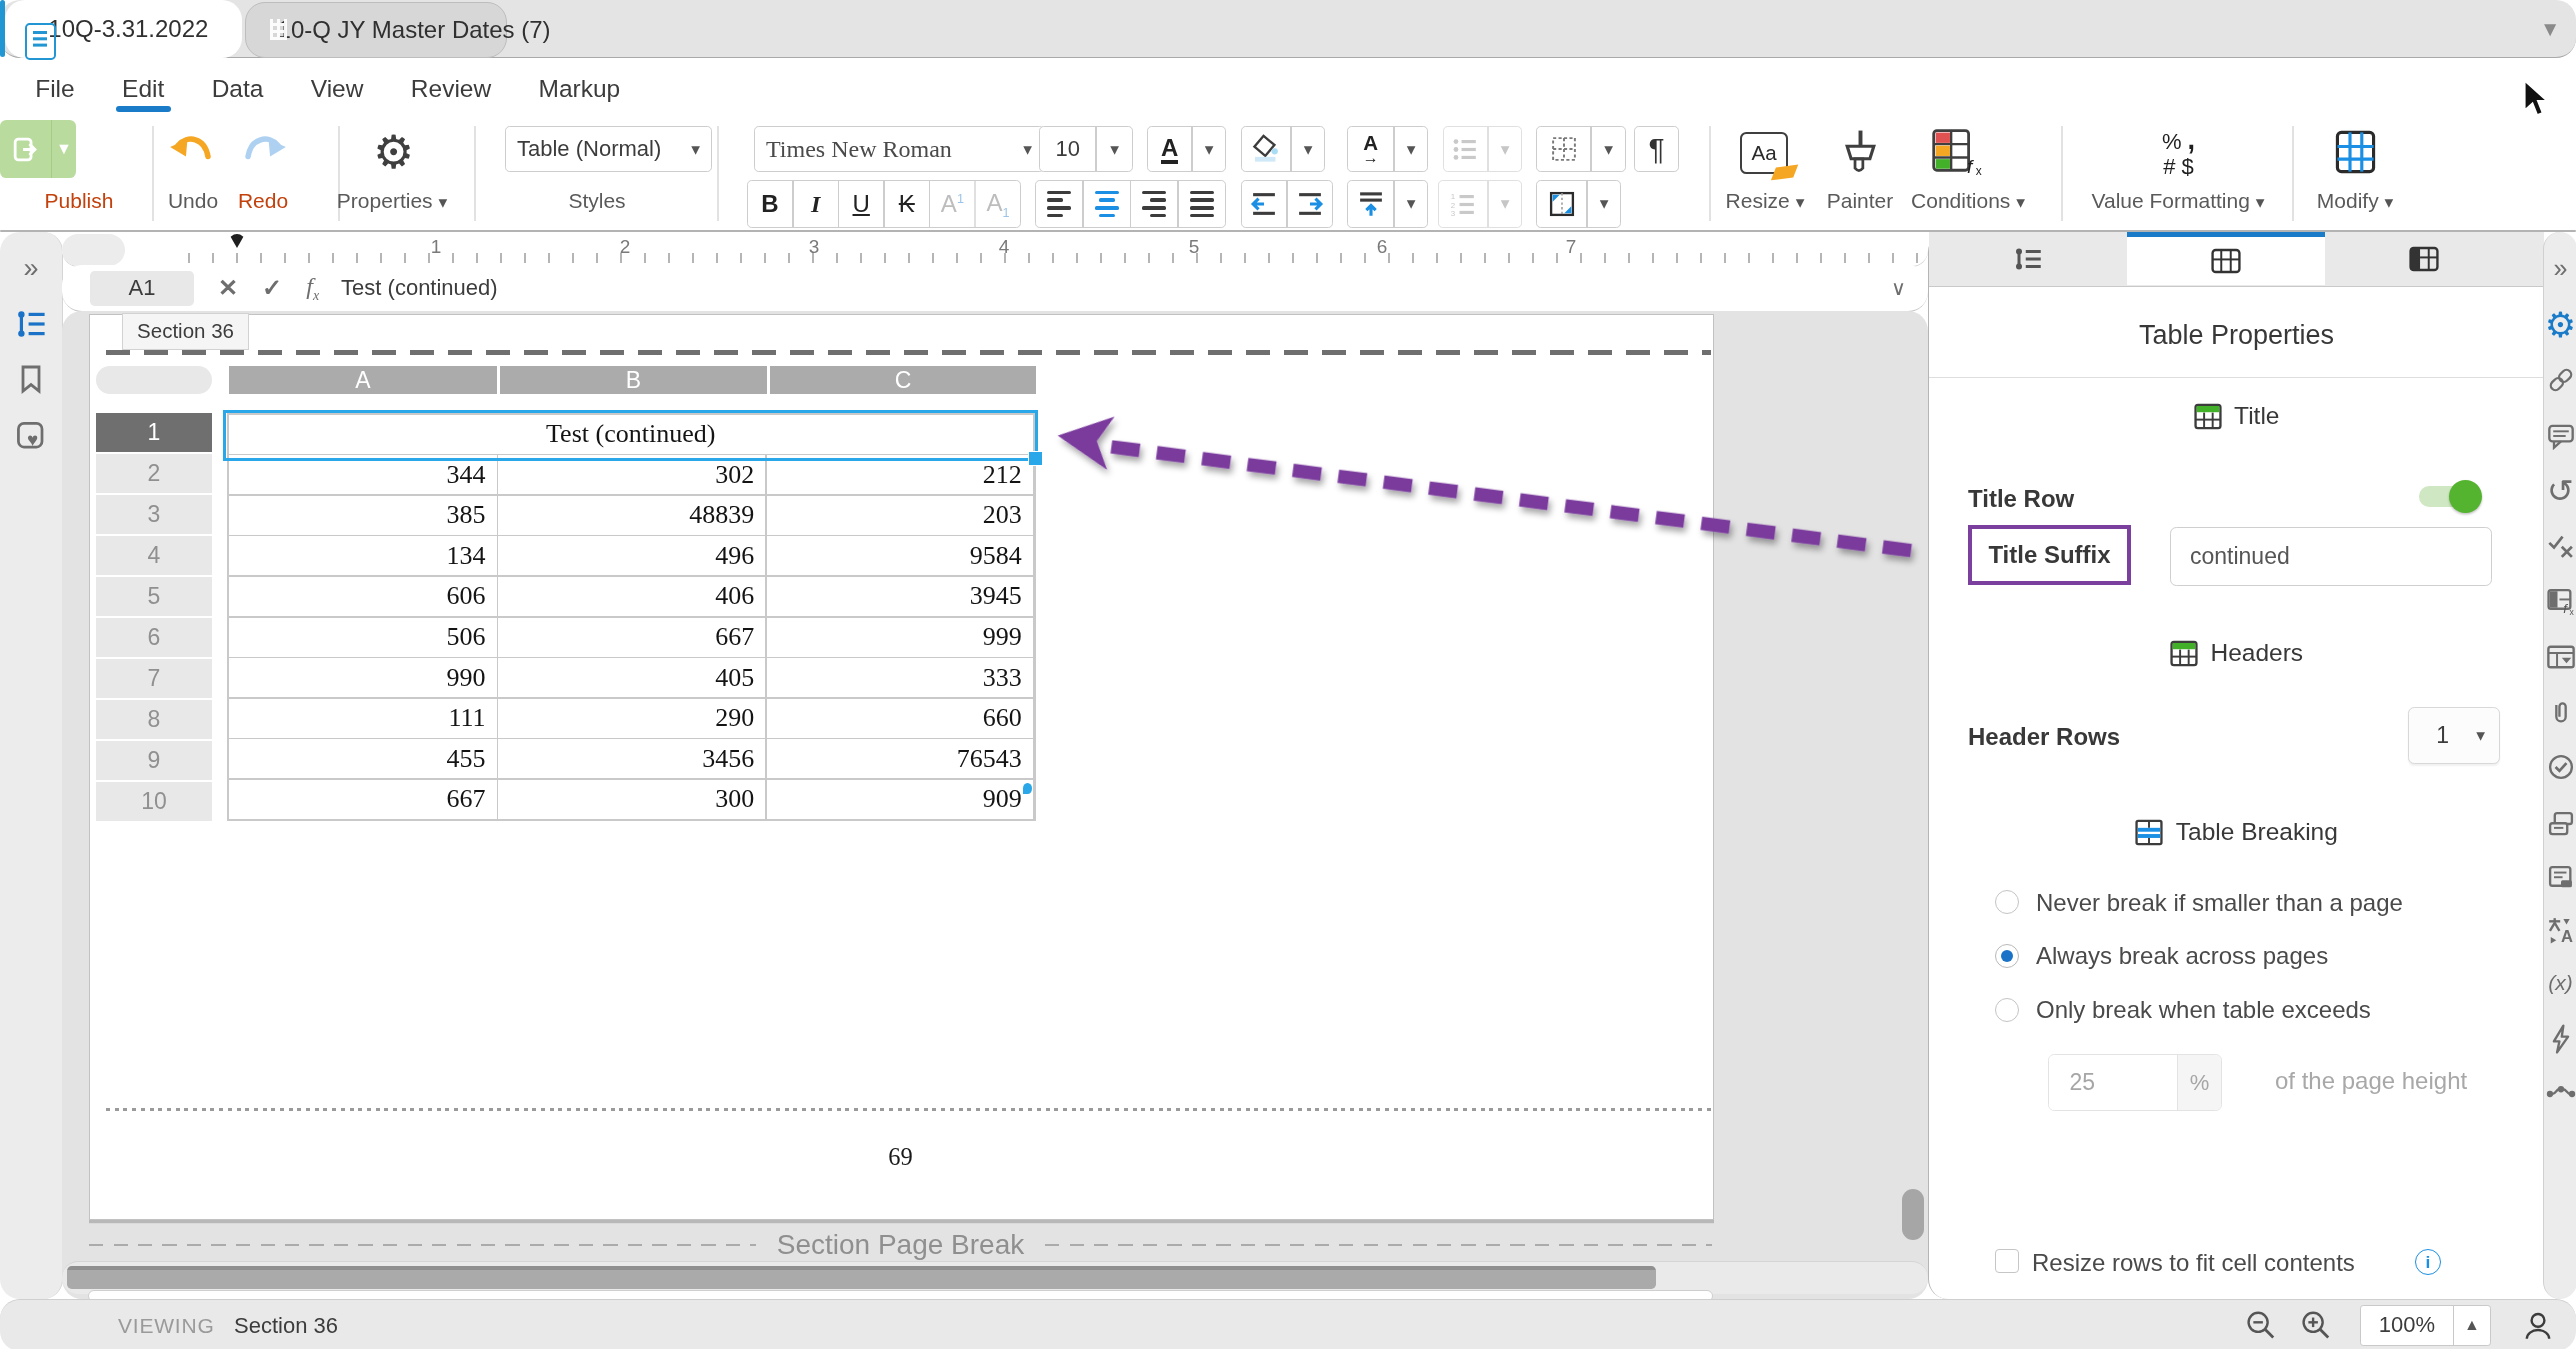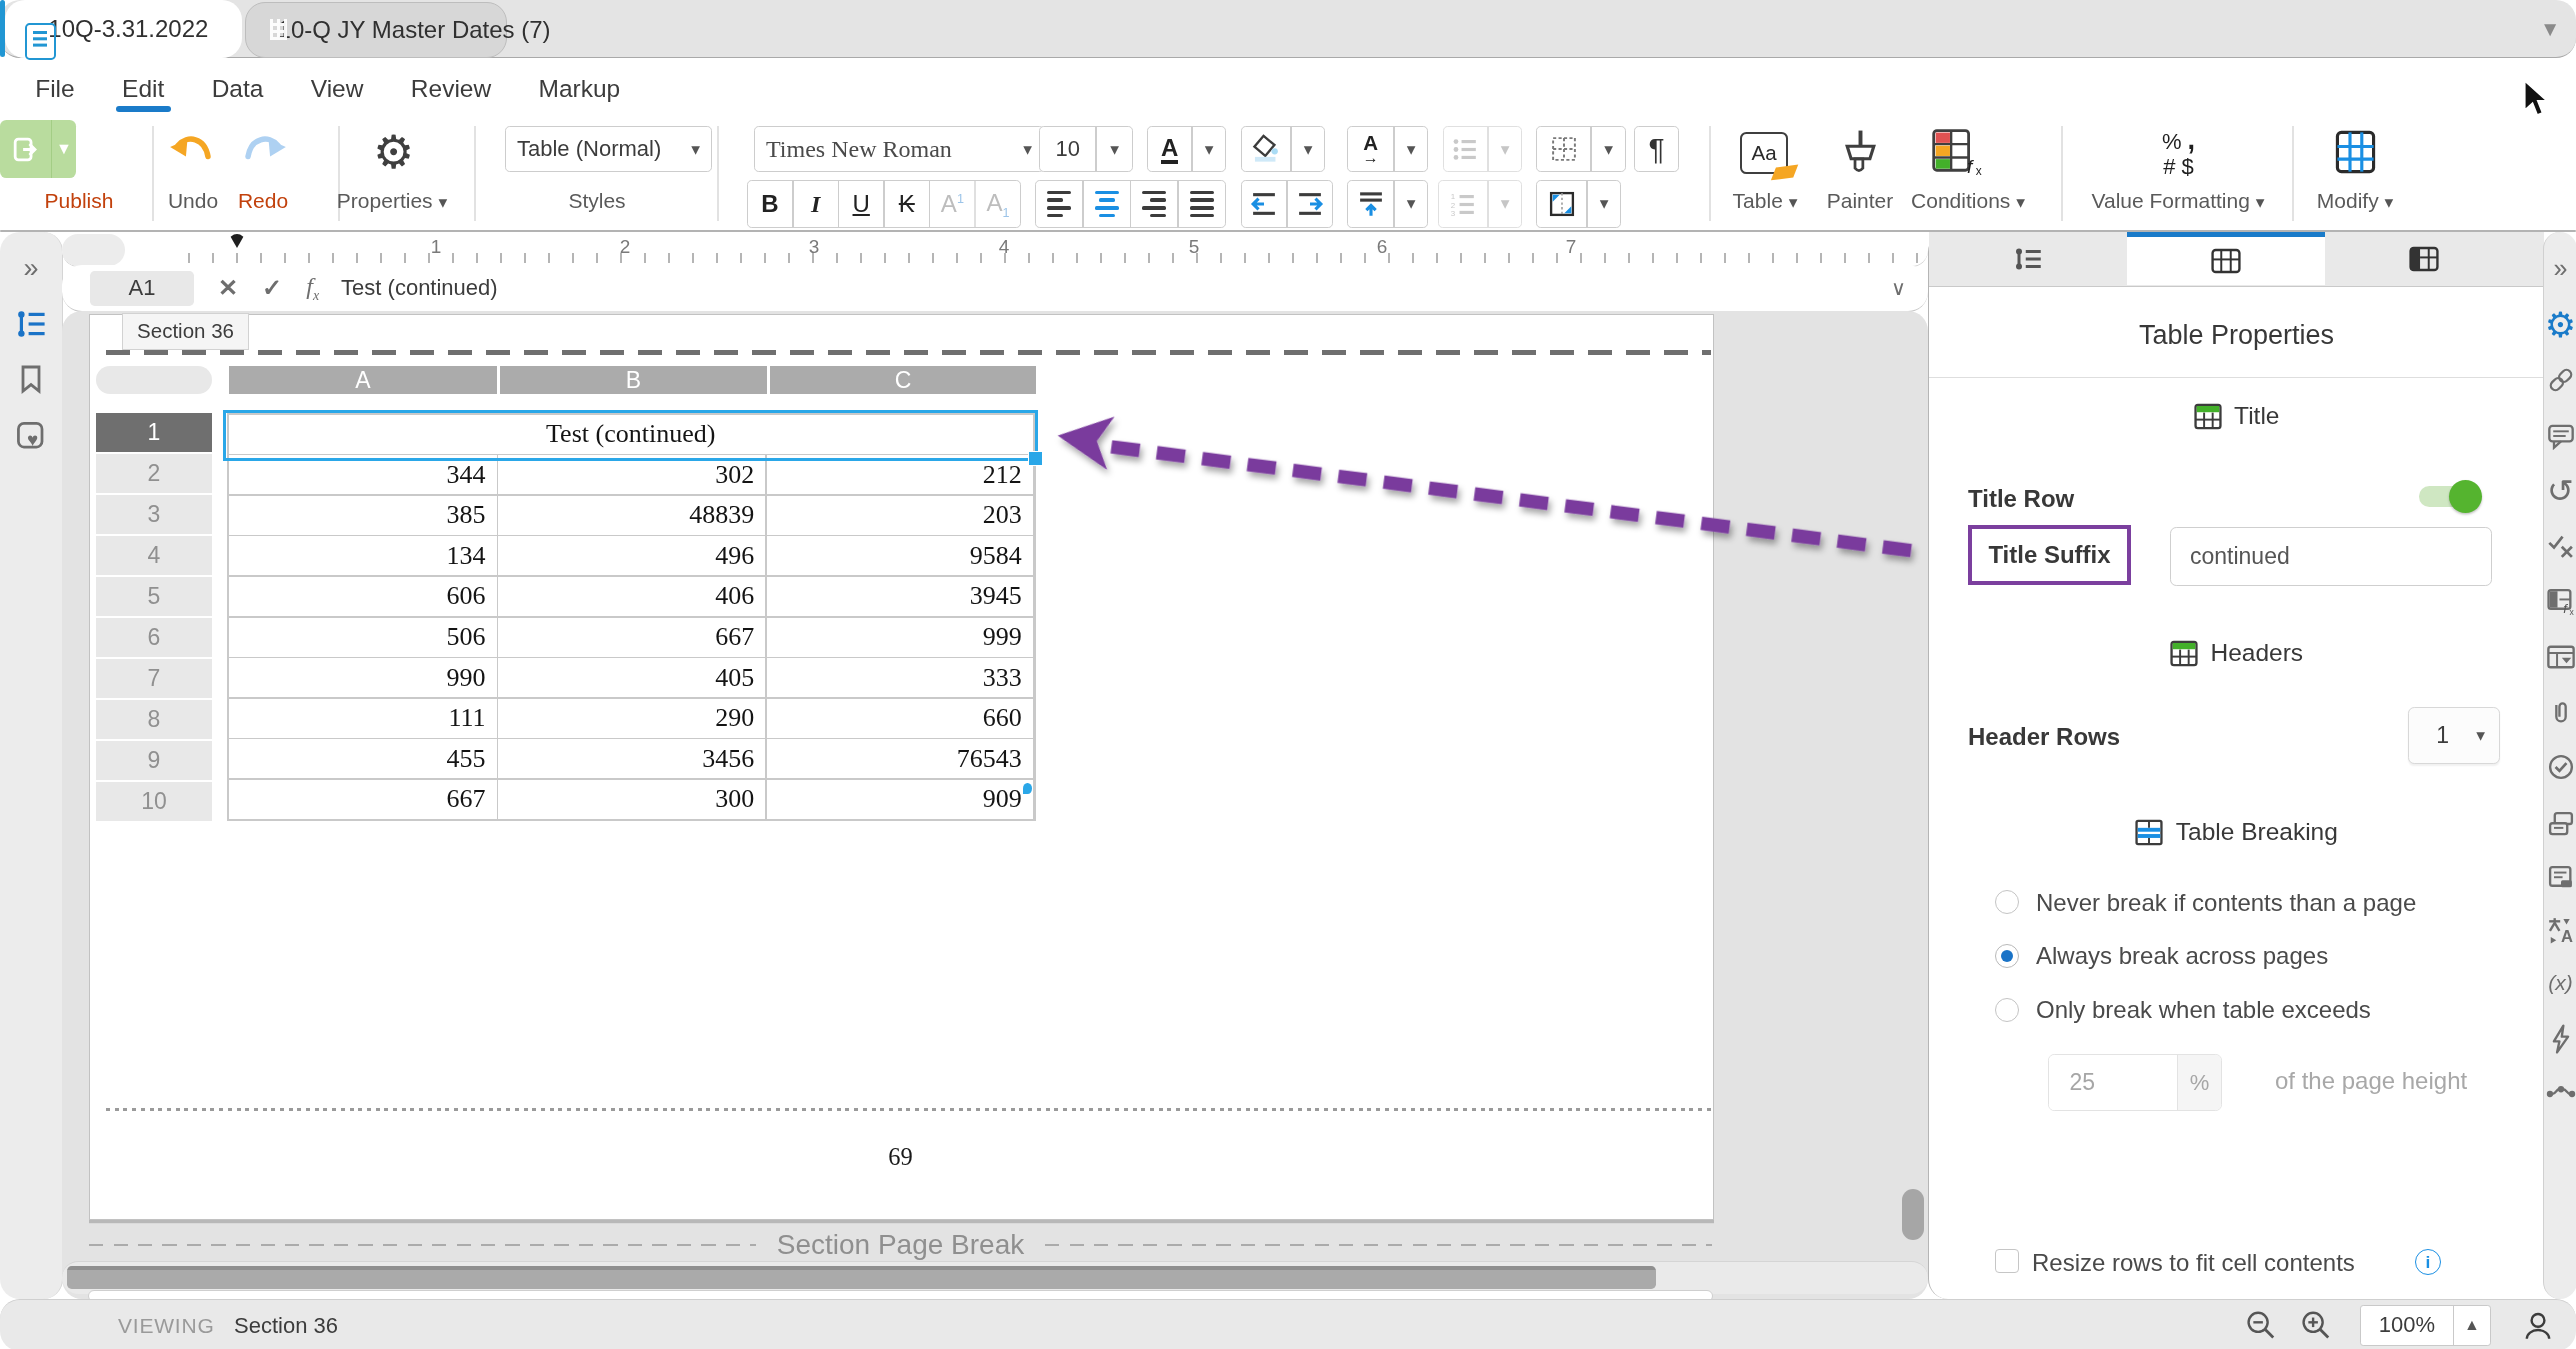--- a/index.html
+++ b/index.html
@@ -407,21 +407,21 @@
       <span class="segdiv"></span>
         <span class="ctr" style="width:32px;">
           <span class="car">▾</span>
         </span>
     </div>
     <div class="tdiv" style="left:1709px;"></div>
 
     <span class="abs ctr" style="left:1733px;top:8px;width:62px;height:49px;">
       <span style="position:relative;width:44px;height:38px;border:2.4px solid #3f3f3f;border-radius:6.3px;display:flex;align-items:center;justify-content:center;font-size:20.5px;color:#2b2b2b;">Aa<i style="position:absolute;right:-8px;bottom:-8px;width:20.5px;height:13.4px;background:#f5a623;transform:skewX(-28deg) rotate(-8deg);"></i></span>
     </span>
-    <span class="tlabel" style="left:1765px;"><span>Table</span> <span class="car">▾</span></span>
+    <span class="tlabel" style="left:1765px;"><span>Resize</span> <span class="car">▾</span></span>
     <span class="abs ctr" style="left:1833px;top:4.7px;width:55px;height:55px;">
       <svg width="43" height="47" viewBox="0 0 54 60">
           <line x1="27" y1="2" x2="27" y2="22" stroke="#3f3f3f" stroke-width="5"></line>
           <path d="M10 22 h34 l-5 16 h-24 z" fill="none" stroke="#3f3f3f" stroke-width="4"></path>
           <path d="M20 38 h10 v12 q-5 6 -10 0 z" fill="none" stroke="#3f3f3f" stroke-width="3.5"></path>
         </svg>
     </span>
     <span class="tlabel" style="left:1860px;">Painter</span>
     <span class="abs ctr" style="left:1924px;top:6.3px;width:66px;height:52px;">
       <svg width="51" height="46" viewBox="0 0 64 58">
@@ -665,21 +665,21 @@
       <svg width="28" height="27" viewBox="0 0 36 34">
           <rect x="2" y="2" width="32" height="30" rx="2" fill="none" stroke="#3c3c3c" stroke-width="3"></rect>
           <rect x="3.5" y="11" width="29" height="5" fill="#1a8fe3"></rect>
           <rect x="3.5" y="19" width="29" height="5" fill="#1a8fe3"></rect>
           <line x1="18" y1="2" x2="18" y2="11" stroke="#3c3c3c" stroke-width="2.5"></line>
           <line x1="18" y1="24" x2="18" y2="32" stroke="#3c3c3c" stroke-width="2.5"></line>
         </svg>
       <span>Table Breaking</span>
     </div>
     <span class="radio" style="left:66px;top:658px;"></span>
-    <span class="rlabel" style="left:107px;top:657px;">Never break if contents than a page</span>
+    <span class="rlabel" style="left:107px;top:657px;">Never break if smaller than a page</span>
     <span class="radio on" style="left:66px;top:712px;border-color:#b9b9b9;"></span>
     <span class="rlabel" style="left:107px;top:710px;">Always break across pages</span>
     <span class="radio" style="left:66px;top:766px;"></span>
     <span class="rlabel" style="left:107px;top:764px;">Only break when table exceeds</span>
 
     <div id="pct-wrap">
       <span id="pct-val">25</span>
       <span id="pct-unit">%</span>
     </div>
     <span id="pct-suffix">of the page height</span>

